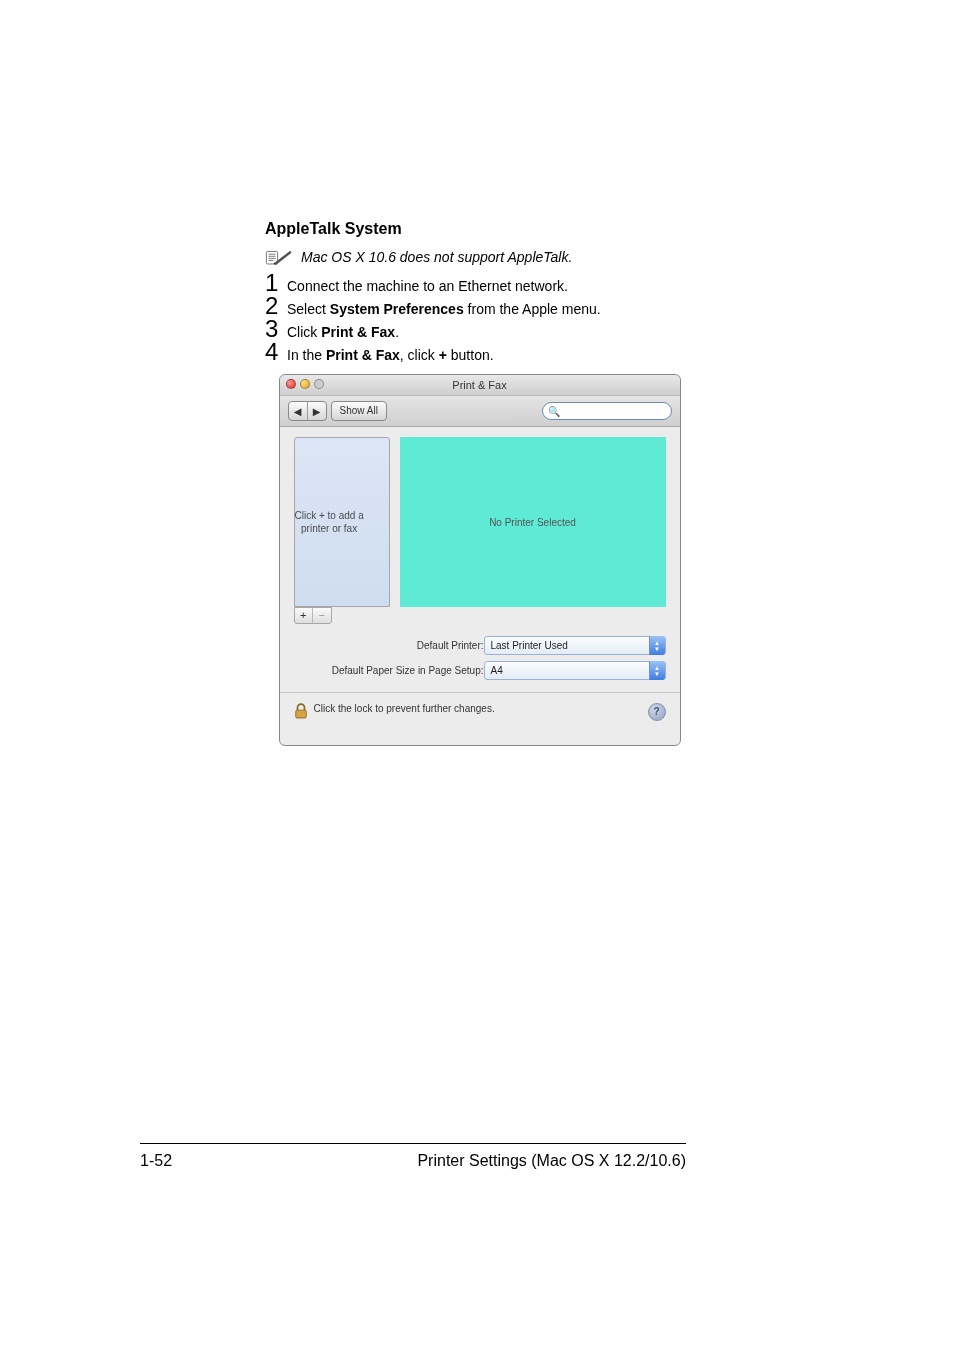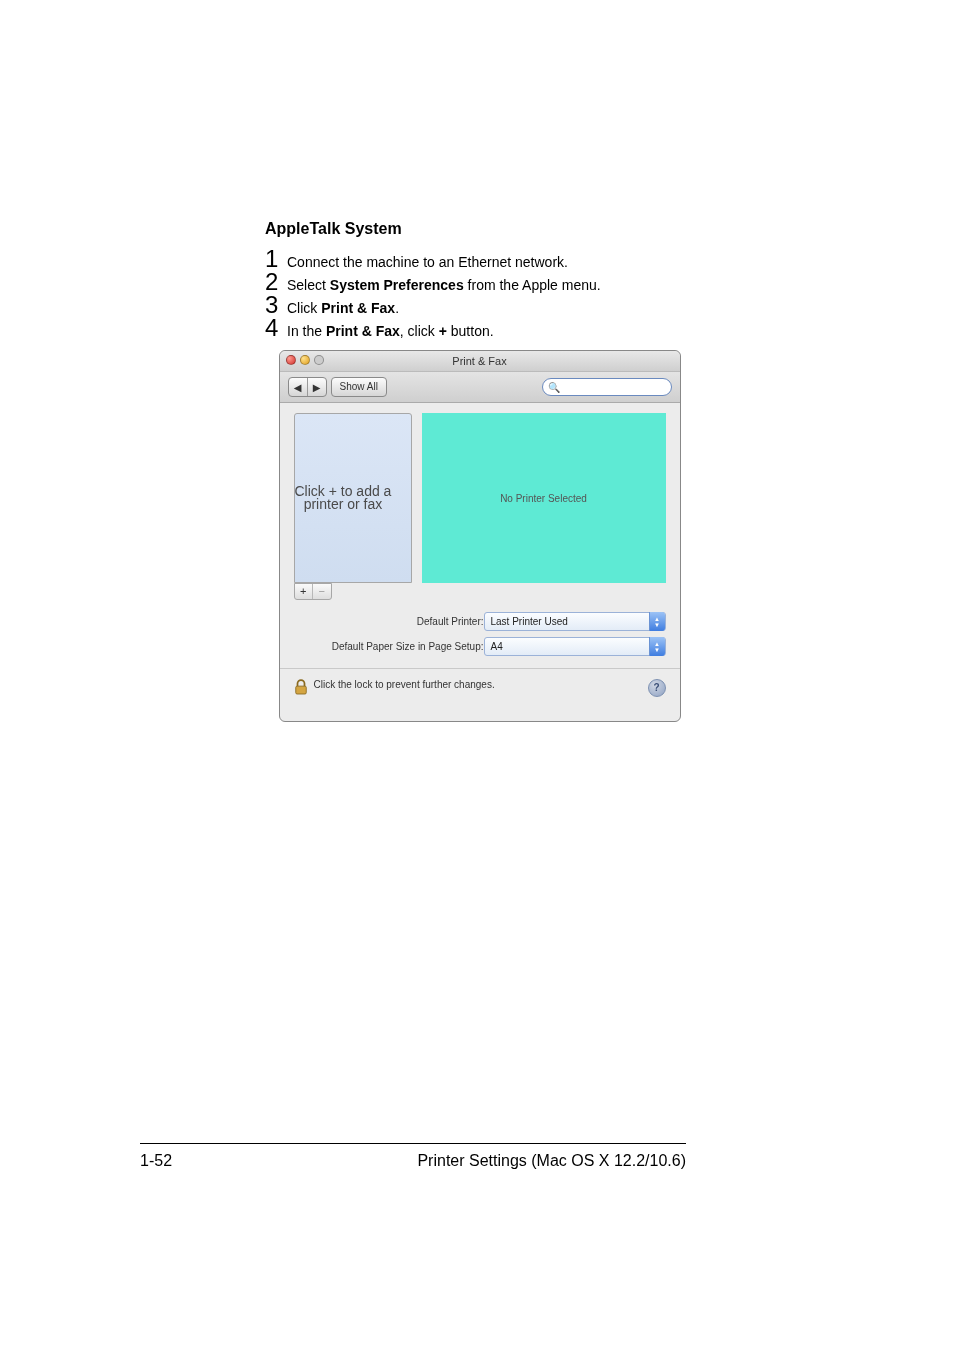--- a/index.html
+++ b/index.html
@@ -153,30 +153,30 @@
 
   .pf-body {
     padding: 10px 14px 6px 14px;
     background: #ececec;
   }
   .pf-main {
     display: flex;
     gap: 10px;
   }
   .pf-list {
-    width: 118px;
+    width: 96px;
     height: 170px;
     background: linear-gradient(to bottom, #dbe6f6, #cfddf0);
     border: 1px solid #a7a7a7;
     border-radius: 3px 3px 0 0;
     display: flex;
     align-items: center;
     text-align: center;
     color: #4a4a4a;
-    font-size: 14px;
+    font-size: 10px;
     line-height: 13px;
     box-sizing: border-box;
   }
   .pf-detail {
     flex: 1;
     height: 170px;
     background: #5eead4;
     display: flex;
     align-items: center;
     justify-content: center;
@@ -293,20 +293,32 @@
     font-size: 16px;
   }
 </style>
 </head>
 <body>
 
 <div class="page">
 
   <div class="heading">AppleTalk System</div>
 
+  <div class="note-row">
+    <svg class="note-icon" viewBox="0 0 40 24">
+      <rect x="2" y="4" width="16" height="18" rx="2" fill="#fff" stroke="#444"></rect>
+      <line x1="5" y1="8" x2="15" y2="8" stroke="#444" stroke-width="1"></line>
+      <line x1="5" y1="11" x2="15" y2="11" stroke="#444" stroke-width="1"></line>
+      <line x1="5" y1="14" x2="15" y2="14" stroke="#444" stroke-width="1"></line>
+      <line x1="5" y1="17" x2="12" y2="17" stroke="#444" stroke-width="1"></line>
+      <polygon points="14,20 36,3 38,6 16,23" fill="#555"></polygon>
+      <polygon points="12,22 14,20 16,23" fill="#222"></polygon>
+    </svg>
+    <span class="note-text">Mac OS X 10.6 does not support AppleTalk.</span>
+  </div>
 
   <ol class="steps" id="steps">
       <li>
         <span class="step-num">1</span>
         <span class="step-text"><span>Connect the machine to an Ethernet network.</span></span>
       </li>
       <li>
         <span class="step-num">2</span>
         <span class="step-text"><span>Select </span><span class="bold">System Preferences</span><span> from the Apple menu.</span></span>
       </li>

